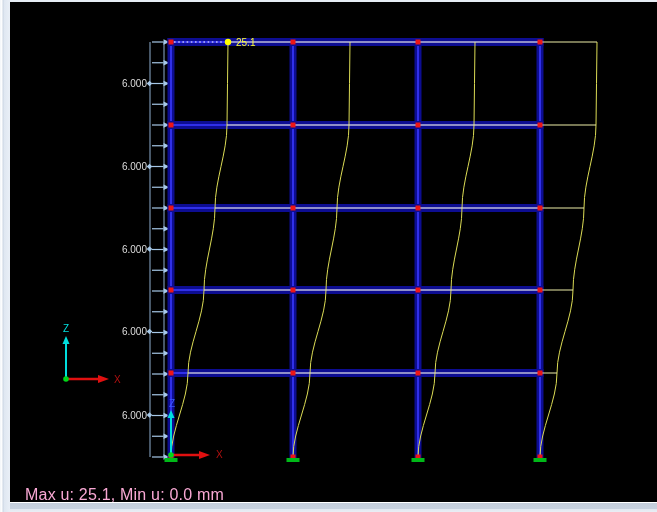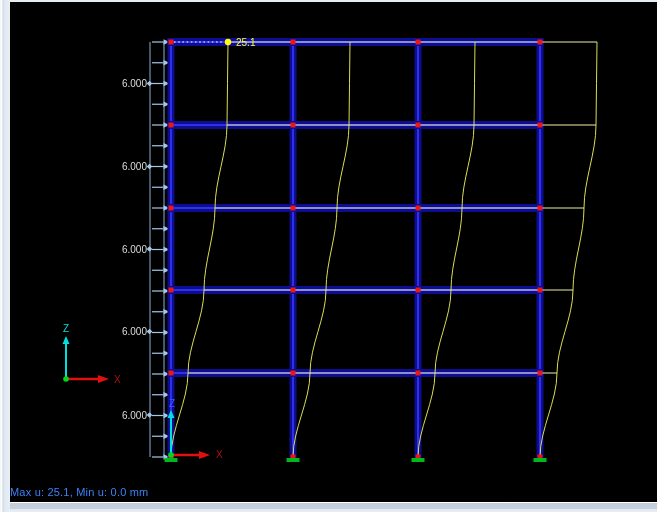--- a/index.html
+++ b/index.html
@@ -14,22 +14,22 @@
   }
   #border-top{
     left:10px;top:0;width:647px;height:2px;background:#e6edf5;
   }
   #border-bottom{
     left:10px;top:502px;width:647px;height:10px;
     background:linear-gradient(180deg,#ffffff 0px,#ffffff 1px,#c3cdda 1px,#c7d1de 7px,#e2e8f0 7px,#e9eef5 10px);
   }
   #scene{position:absolute;left:0;top:0;z-index:1;}
   #status-bar{
-    position:absolute;z-index:2;left:10px;top:486px;
-    color:#3b82f6;font-size:11px;letter-spacing:0.2px;
+    position:absolute;z-index:2;left:25px;top:486px;
+    color:#f9a8d4;font-size:16px;letter-spacing:0.2px;
     font-family:"Liberation Sans", sans-serif;white-space:pre;
   }
   text{font-family:"Liberation Sans", sans-serif;}
 </style>
 </head>
 <body>
 
 <svg id="scene" width="657" height="512" viewBox="0 0 657 512">
     <line x1="150" y1="42" x2="150" y2="457" stroke="#8fafd0" stroke-width="1"></line>
     <line x1="164" y1="42" x2="164" y2="457" stroke="#8fafd0" stroke-width="1"></line>

